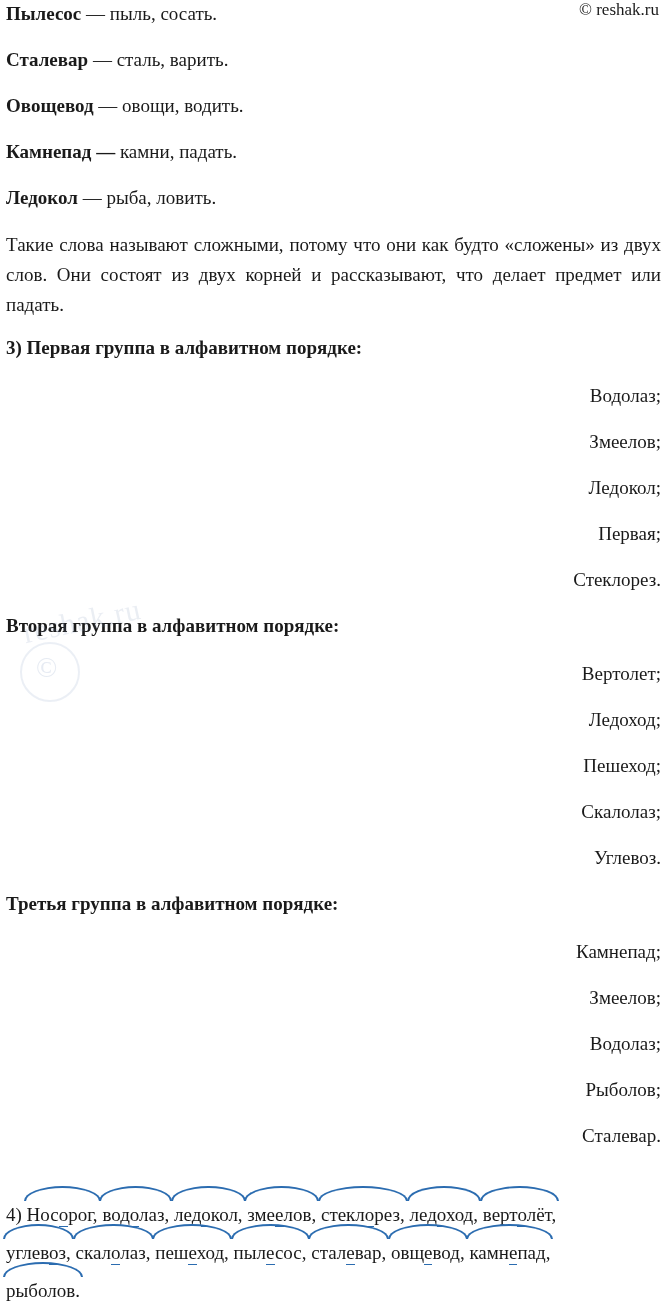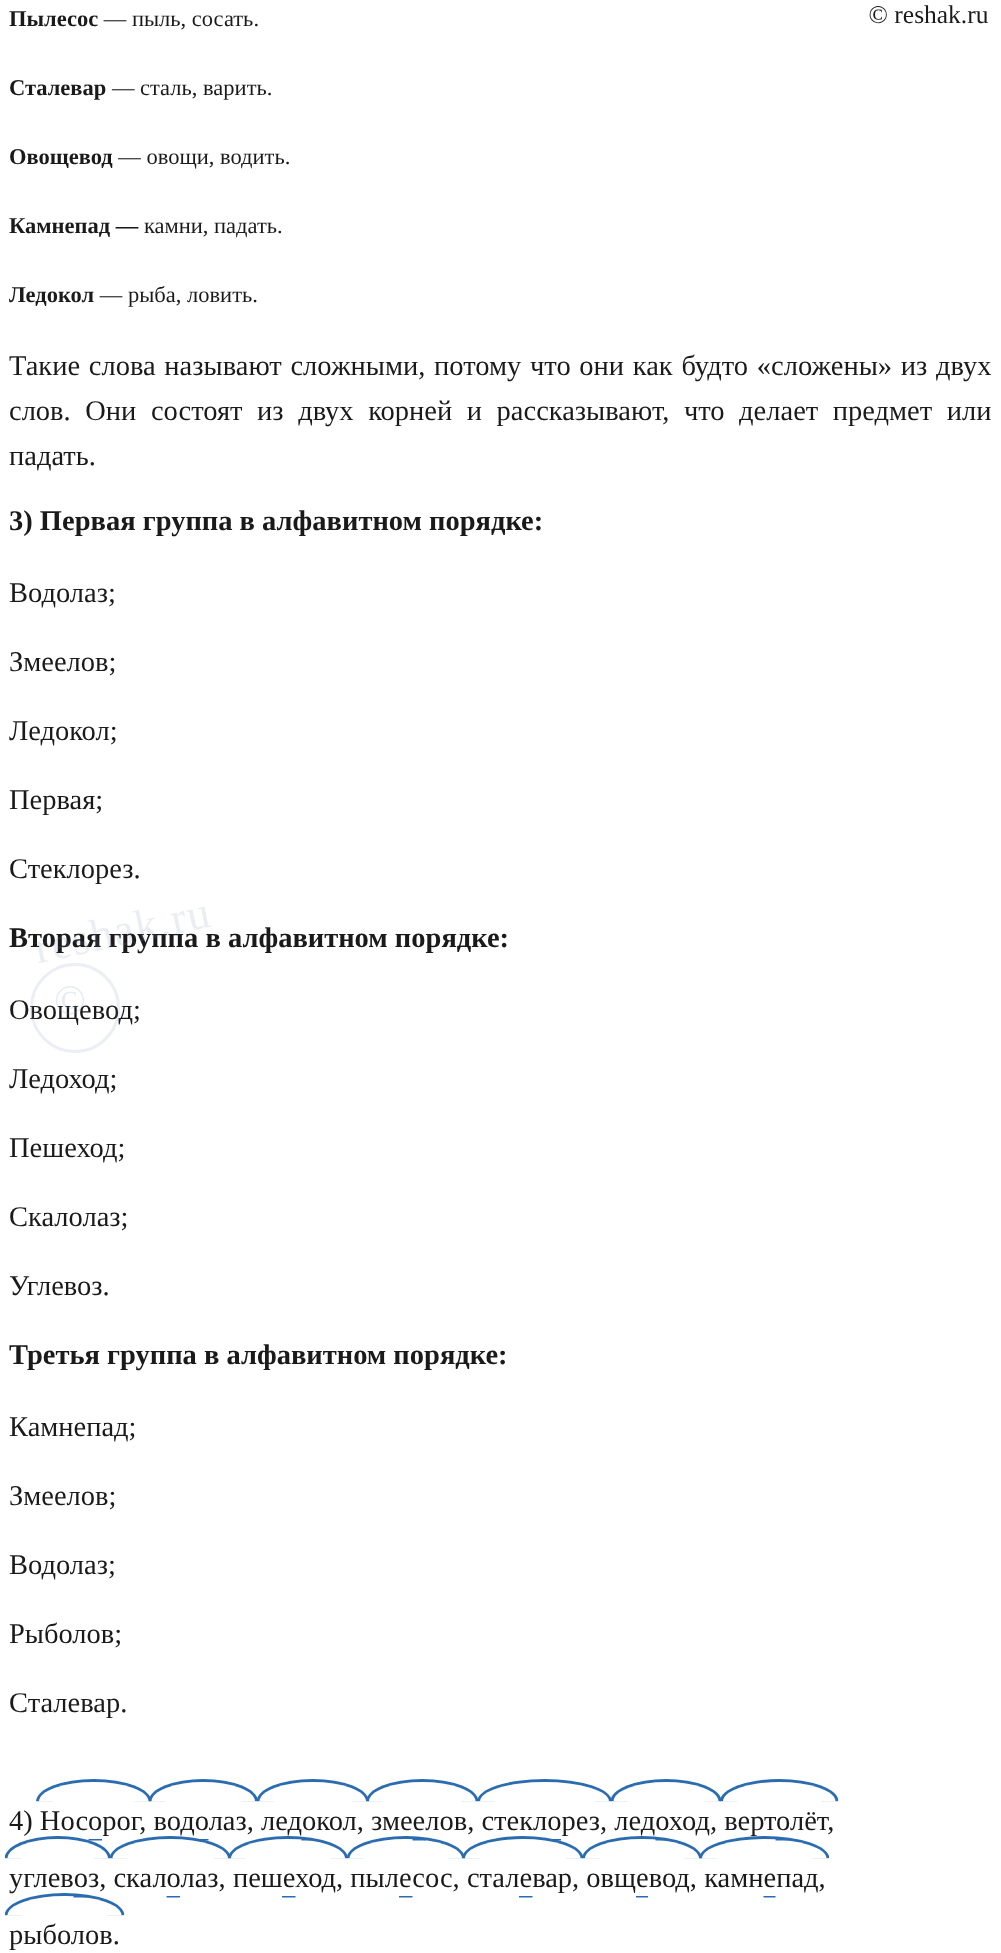--- a/index.html
+++ b/index.html
@@ -25,21 +25,21 @@
   .copyright {
     position: absolute;
     top: 0px;
     right: 8px;
     font-family: "Liberation Serif", serif;
     font-size: 17px;
     color: #1a1a1a;
     white-space: nowrap;
   }
   .line {
-    font-size: 15px;
+    font-size: 19px;
     line-height: 27px;
     margin: 0 0 19px 0;
     color: #1a1a1a;
   }
   .bold {
     font-weight: bold;
   }
   .para {
     font-size: 19px;
     line-height: 30px;
@@ -52,20 +52,21 @@
     line-height: 27px;
     font-weight: bold;
     margin: 12px 0 21px 0;
     color: #1a1a1a;
   }
   .item {
     font-size: 19px;
     line-height: 27px;
     margin: 0 0 19px 0;
     color: #1a1a1a;
+    text-align: right;
   }
   .watermark {
     position: absolute;
     left: 14px;
     top: 600px;
     width: 180px;
     height: 110px;
     opacity: 0.28;
     pointer-events: none;
   }
@@ -169,21 +170,21 @@
   <div class="heading">
     <span>3) </span><span>Первая группа в алфавитном порядке:</span>
   </div>
   <div class="item">Водолаз;</div>
   <div class="item">Змеелов;</div>
   <div class="item">Ледокол;</div>
   <div class="item">Первая;</div>
   <div class="item">Стеклорез.</div>
 
   <div class="heading">Вторая группа в алфавитном порядке:</div>
-  <div class="item">Овощевод;</div>
+  <div class="item">Вертолет;</div>
   <div class="item">Ледоход;</div>
   <div class="item">Пешеход;</div>
   <div class="item">Скалолаз;</div>
   <div class="item">Углевоз.</div>
 
   <div class="heading">Третья группа в алфавитном порядке:</div>
   <div class="item">Камнепад;</div>
   <div class="item">Змеелов;</div>
   <div class="item">Водолаз;</div>
   <div class="item">Рыболов;</div>

